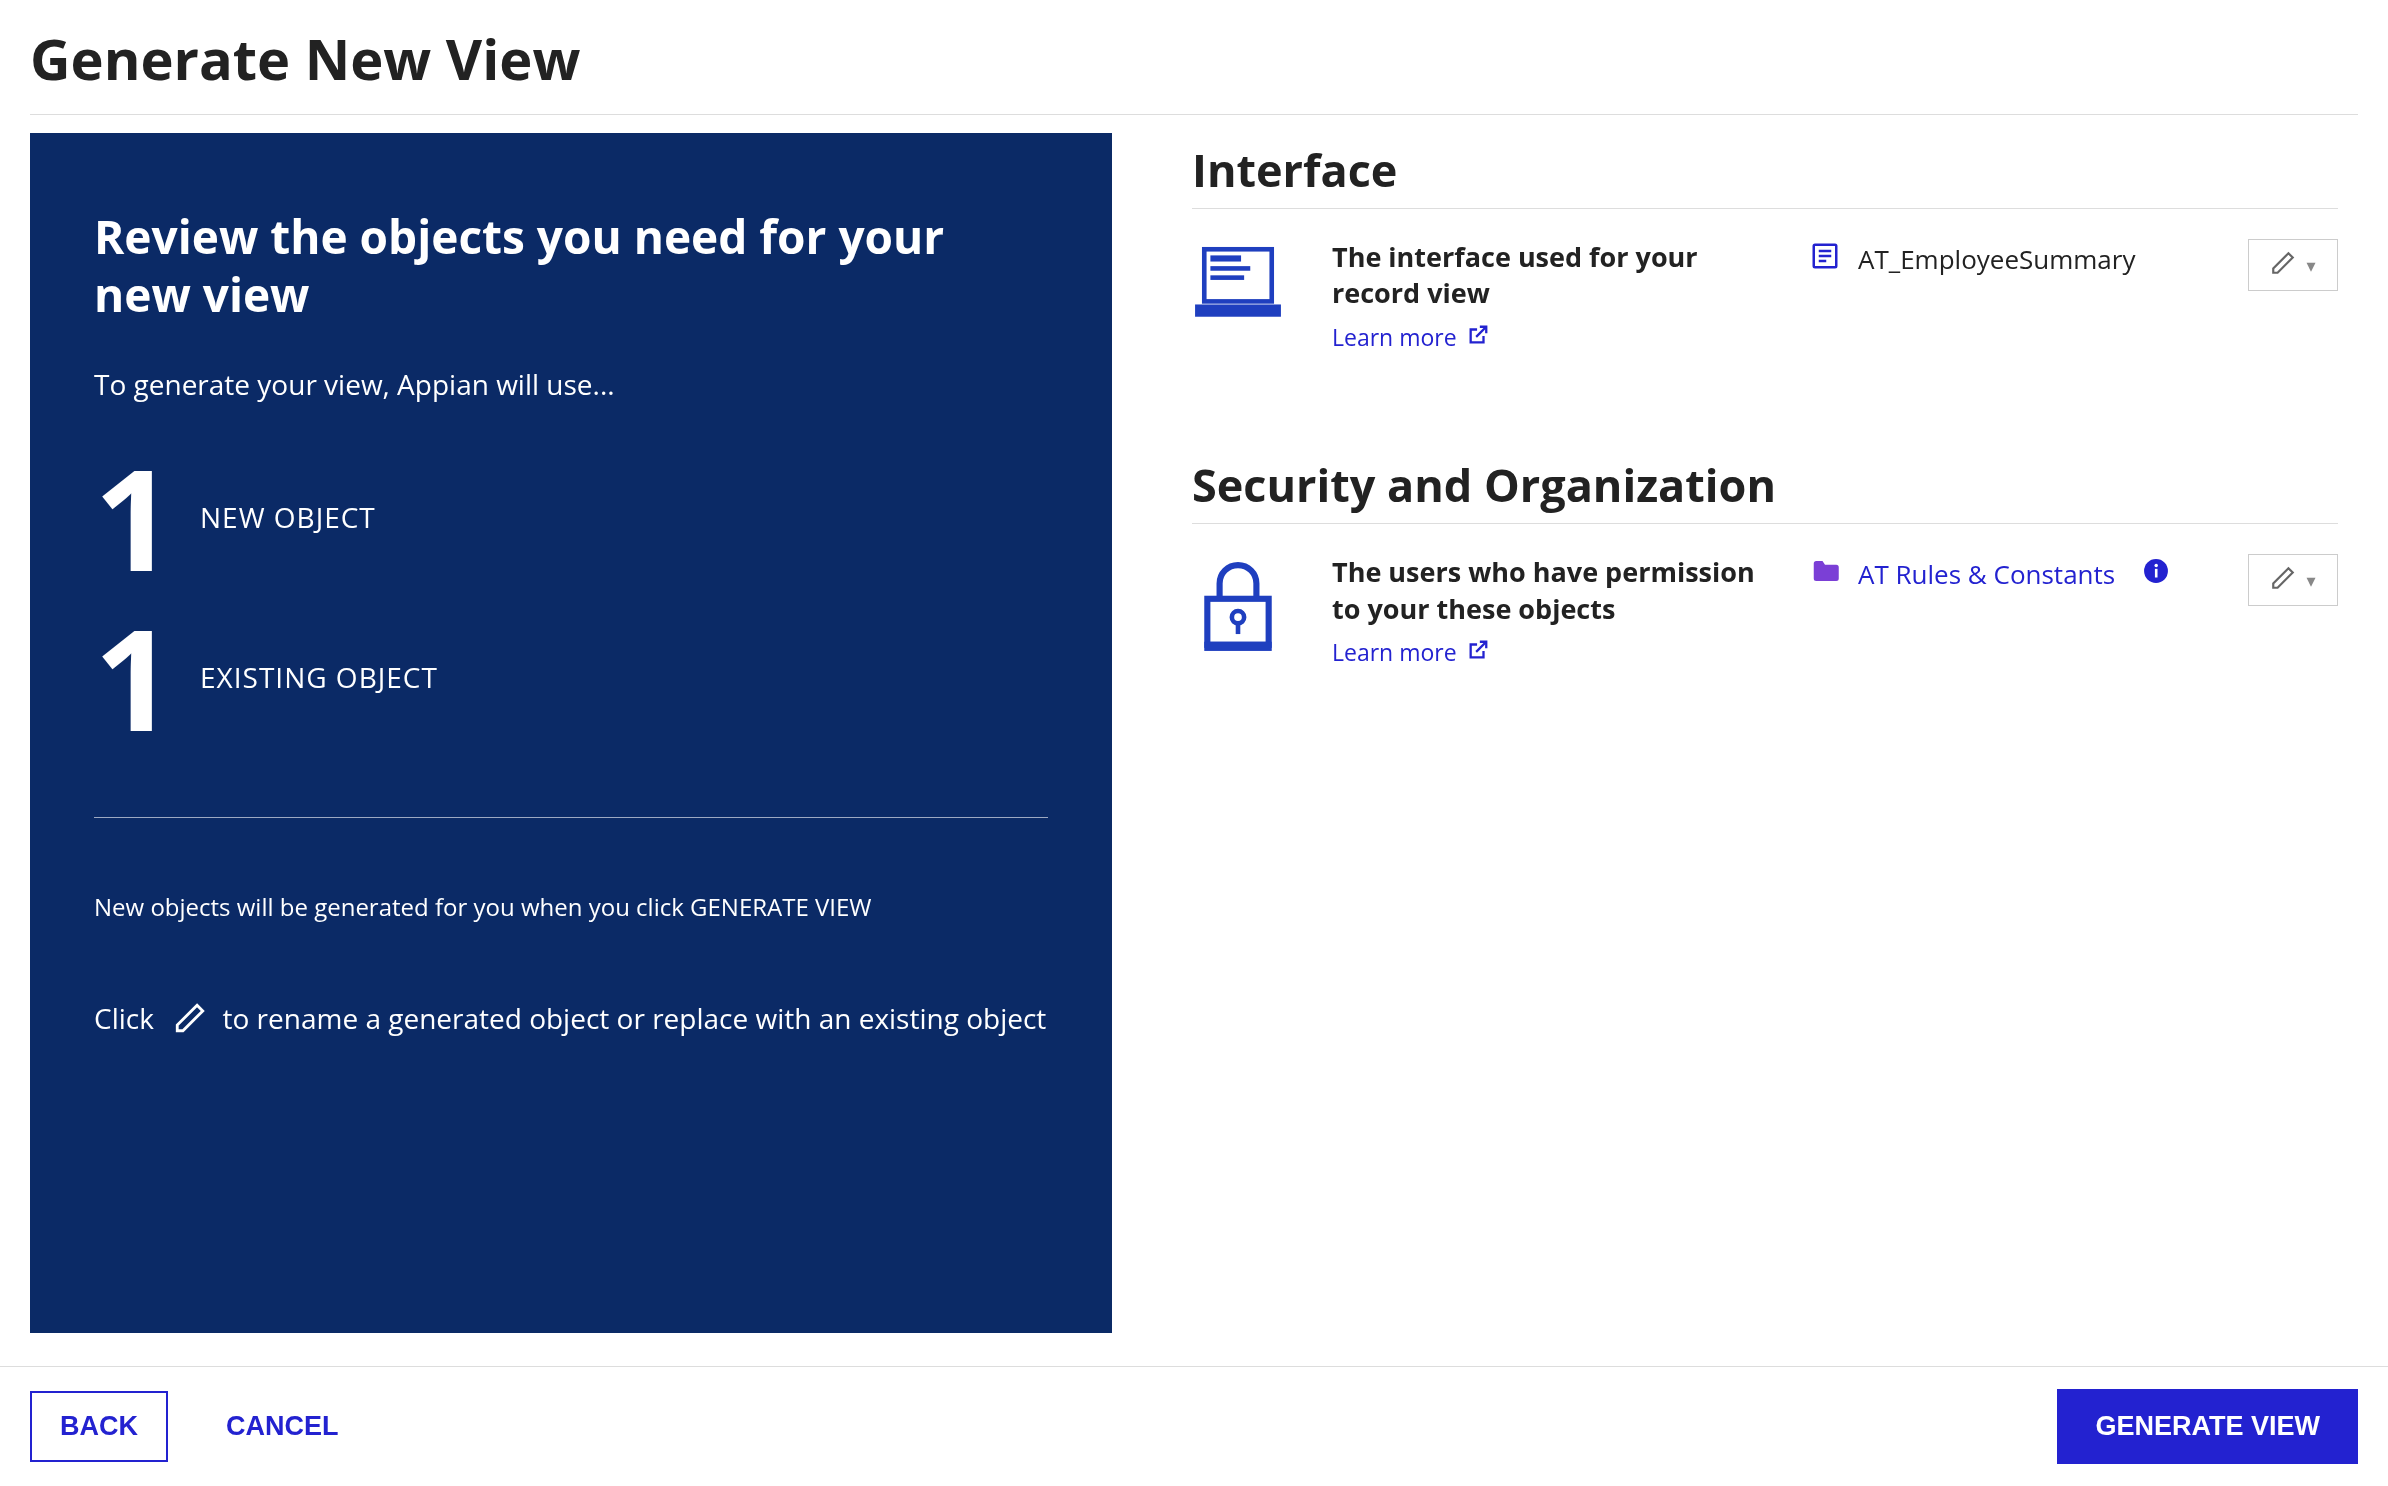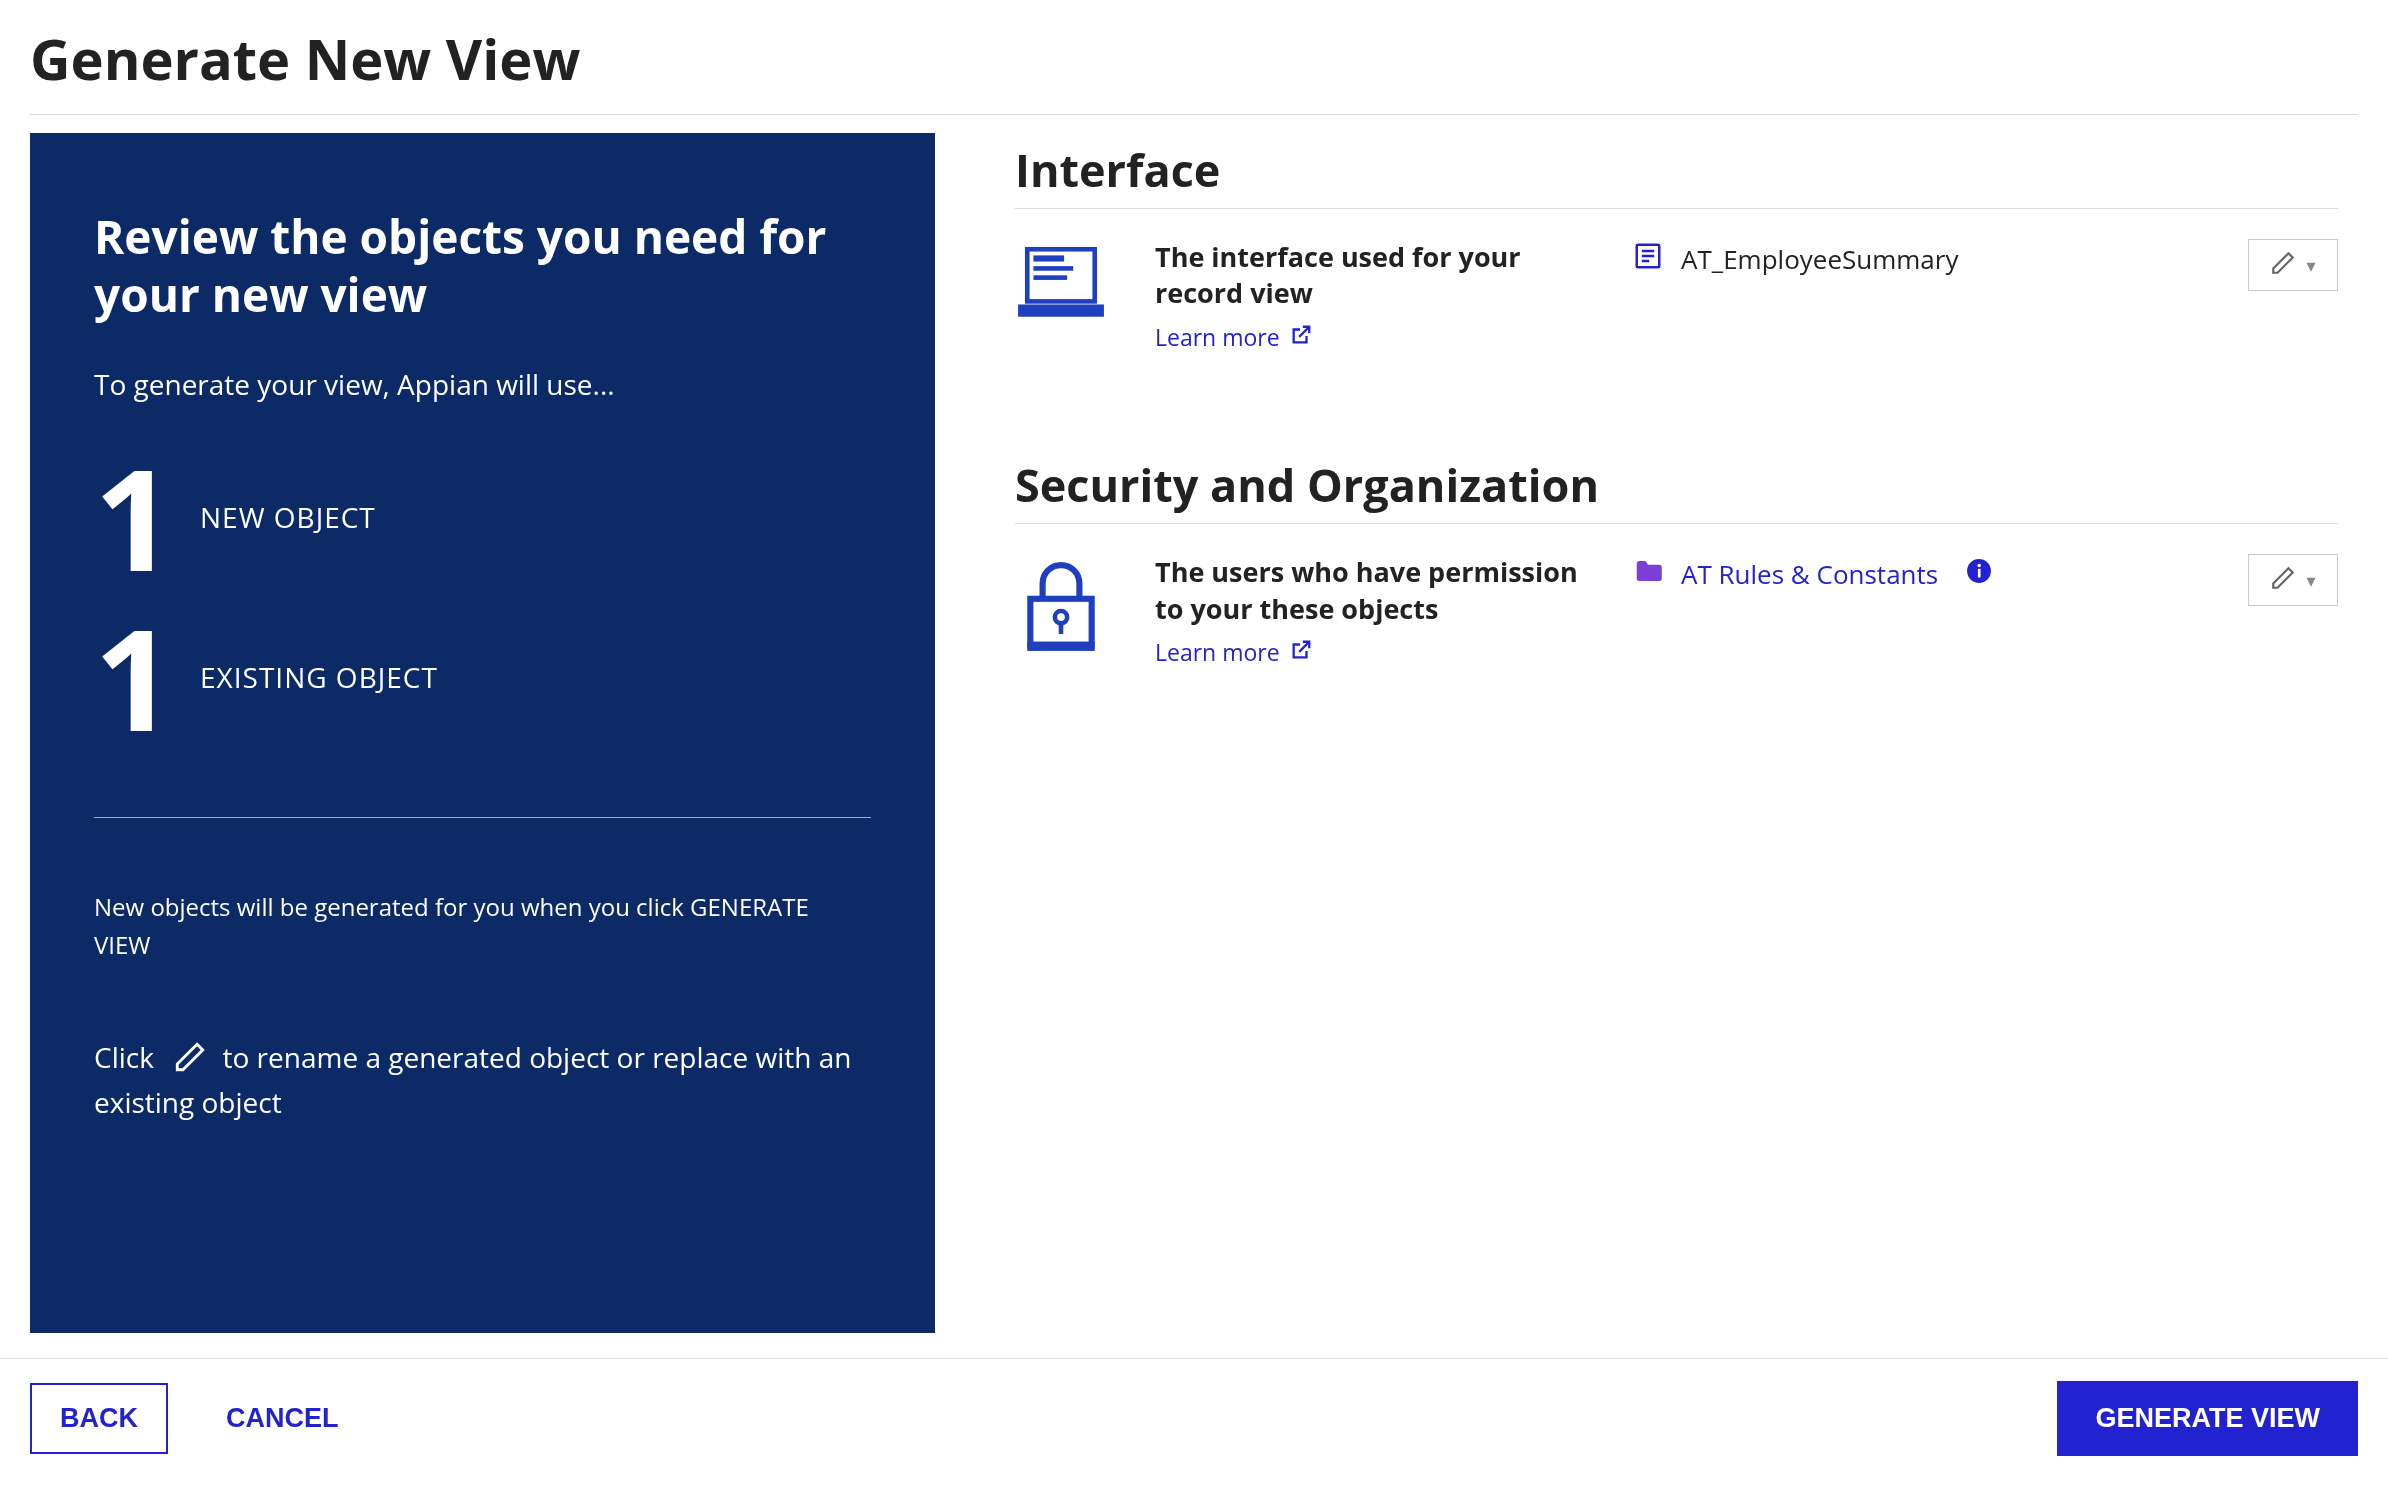--- a/index.html
+++ b/index.html
@@ -28,21 +28,21 @@
     margin-bottom: 18px;
   }
 
   .content {
     display: flex;
     gap: 80px;
   }
 
   
   .left-panel {
-    width: 905px;
+    width: 1082px;
     min-height: 1200px;
     background: #0b2a66;
     color: #fff;
     padding: 75px 64px;
   }
   .left-panel h2 {
     font-size: 46px;
     font-weight: 700;
     line-height: 1.25;
     margin-bottom: 42px;
@@ -170,21 +170,21 @@
   .edit-dropdown .caret {
     font-size: 18px;
     color: #888;
   }
 
   
   .footer {
     position: absolute;
     left: 0;
     right: 0;
-    bottom: 8px;
+    bottom: 0;
     height: 120px;
     border-top: 1px solid #ddd;
     display: flex;
     align-items: center;
     justify-content: space-between;
     padding: 0 30px;
     background: #fff;
   }
   .footer-left {
     display: flex;

